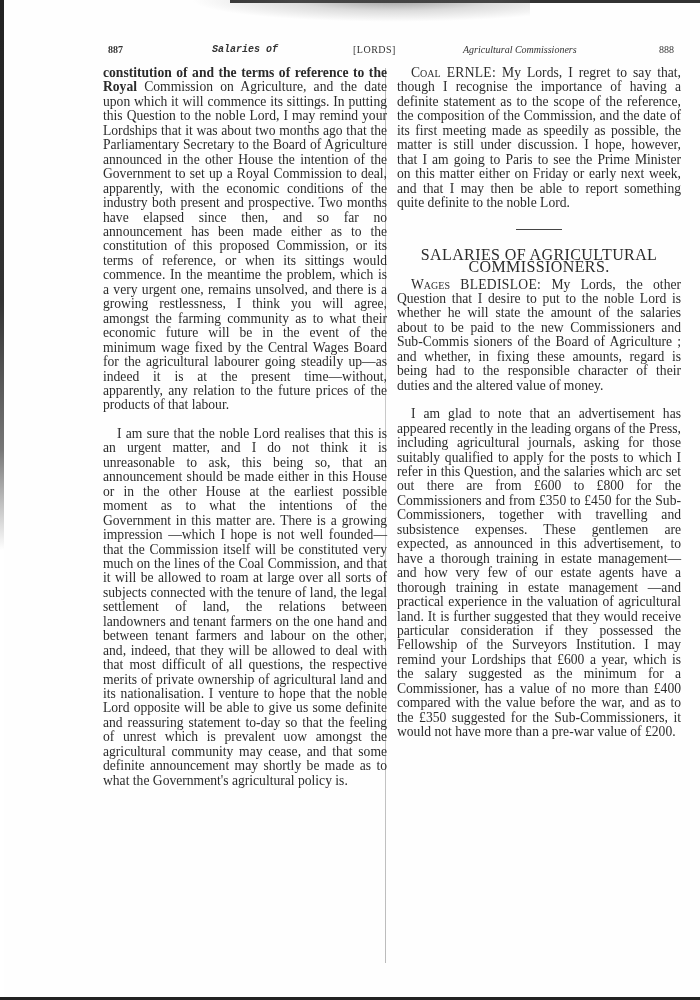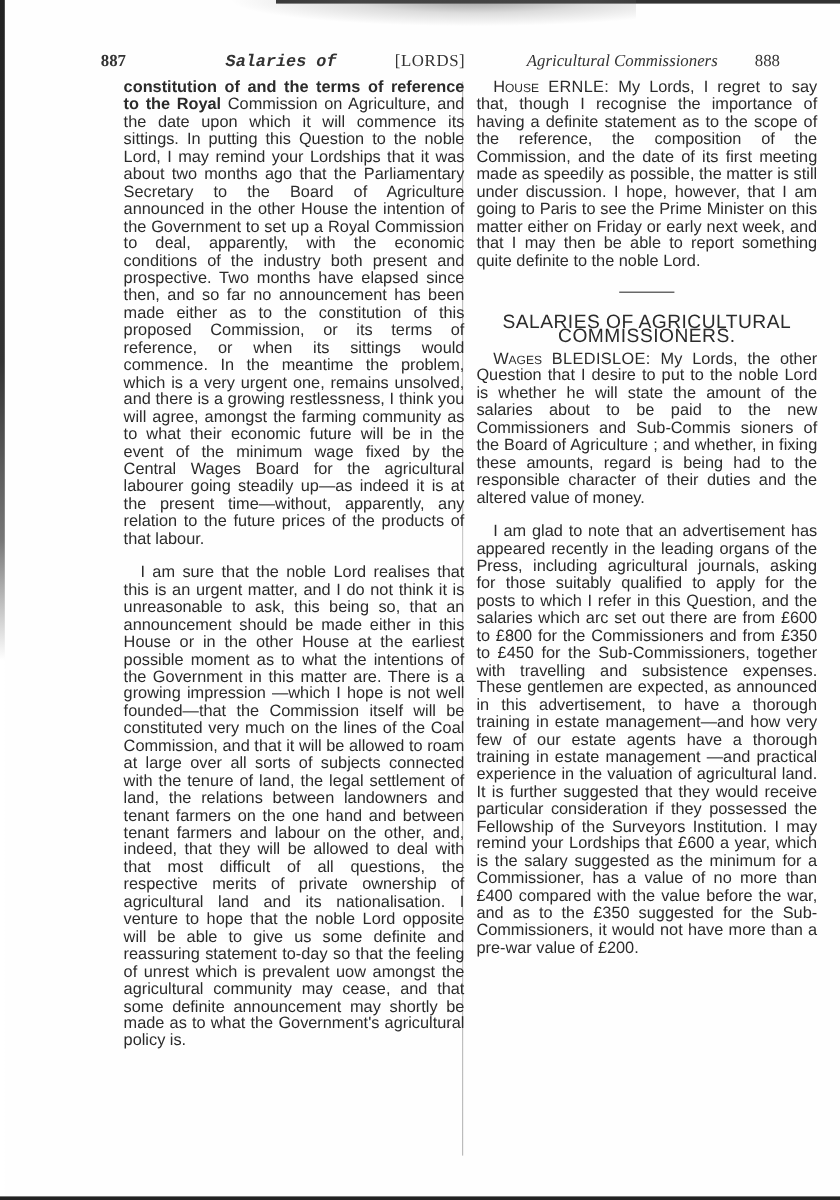--- a/index.html
+++ b/index.html
@@ -12,33 +12,33 @@
     background:linear-gradient(to bottom,#222 0%,#333 30%,#777 45%,#fff 55%,#fff 100%);
   }
   .top-smudge {
     position:absolute; left:190px; top:0; width:340px; height:22px;
     background:radial-gradient(ellipse at 60% 0%, rgba(80,80,80,0.55) 0%, rgba(120,120,120,0.25) 35%, rgba(255,255,255,0) 70%);
   }
   .top-bar { position:absolute; left:230px; top:0; width:470px; height:3px; background:#333; }
   .bottom-bar { position:absolute; left:0; bottom:0; width:700px; height:3px; background:#222; }
 
   .running-header {
-    position:absolute; top:44px; left:84px; width:566px; height:20px;
-    font-family:"Liberation Serif", serif; font-size:14px; color:#333;
+    position:absolute; top:44px; left:108px; width:566px; height:20px;
+    font-family:"Liberation Serif", serif; font-size:10px; color:#333;
   }
   .running-header span { position:absolute; top:0; white-space:nowrap; }
   .col-num-left { left:0; font-weight:bold; }
   .title-left { left:104px; font-style:italic; font-weight:bold;font-family:Liberation Mono, monospace; }
   .house { left:245px; letter-spacing:0.5px; }
   .title-right { left:355px; font-style:italic; }
   .col-num-right { right:0; }
 
   .column {
     position:absolute; top:66px; width:284px;
-    font-family:Liberation Sans, sans-serif; font-size:13.6px; line-height:14.45px;
+    font-family:Liberation Serif, serif; font-size:13.6px; line-height:14.45px;
     text-align:justify; hyphens:manual; color:#2b2b2b;
   }
   .col-left { left:103px; }
   .col-right { left:397px; }
   .column p { margin:0; }
   .indent { text-indent:14px; }
   .gap { margin-top:14px !important; }
   .bold-run { font-weight:bold; }
   .smallcaps { font-variant:small-caps; }
   .speaker-name { letter-spacing:0.3px; }
@@ -71,21 +71,21 @@
 
 <div class="divider-rule"></div>
 
 <div class="column col-left">
   <p><span class="bold-run">constitution of and the terms of reference to the Royal</span><span> Commission on Agriculture, and the date upon which it will commence its sittings. In putting this Question to the noble Lord, I may remind your Lordships that it was about two months ago that the Parliamentary Secretary to the Board of Agriculture announced in the other House the intention of the Government to set up a Royal Commission to deal, apparently, with the economic conditions of the industry both present and prospective. Two months have elapsed since then, and so far no announcement has been made either as to the constitution of this proposed Commission, or its terms of reference, or when its sittings would commence. In the meantime the problem, which is a very urgent one, remains unsolved, and there is a growing restlessness, I think you will agree, amongst the farming community as to what their economic future will be in the event of the minimum wage fixed by the Central Wages Board for the agricultural labourer going steadily up—as indeed it is at the present time—without, apparently, any relation to the future prices of the products of that labour.</span></p>
   <p class="indent gap" style="margin-top:20px;">I am sure that the noble Lord realises that this is an urgent matter, and I do not think it is unreasonable to ask, this being so, that an announcement should be made either in this House or in the other House at the earliest possible moment as to what the intentions of the Government in this matter are. There is a growing impression —which I hope is not well founded—that the Commission itself will be constituted very much on the lines of the Coal Commission, and that it will be allowed to roam at large over all sorts of subjects connected with the tenure of land, the legal settlement of land, the relations between landowners and tenant farmers on the one hand and between tenant farmers and labour on the other, and, indeed, that they will be allowed to deal with that most difficult of all questions, the respective merits of private ownership of agricultural land and its nationalisation. I venture to hope that the noble Lord opposite will be able to give us some definite and reassuring statement to-day so that the feeling of unrest which is prevalent uow amongst the agricultural community may cease, and that some definite announcement may shortly be made as to what the Government's agricultural policy is.</p>
 </div>
 
 <div class="column col-right">
   <p class="indent">
-    <span class="smallcaps">House</span>
+    <span class="smallcaps">Coal</span>
     <span class="speaker-name">ERNLE:</span>
     <span>My Lords, I regret to say that, though I recognise the importance of having a definite statement as to the scope of the reference, the composition of the Commission, and the date of its first meeting made as speedily as possible, the matter is still under discussion. I hope, however, that I am going to Paris to see the Prime Minister on this matter either on Friday or early next week, and that I may then be able to report something quite definite to the noble Lord.</span>
   </p>
   <div class="short-rule"></div>
   <p class="section-heading">
     <span>SALARIES OF AGRICULTURAL</span><br>
     <span>COMMISSIONERS.</span>
   </p>
   <p class="indent">
     <span class="smallcaps">Wages</span>

